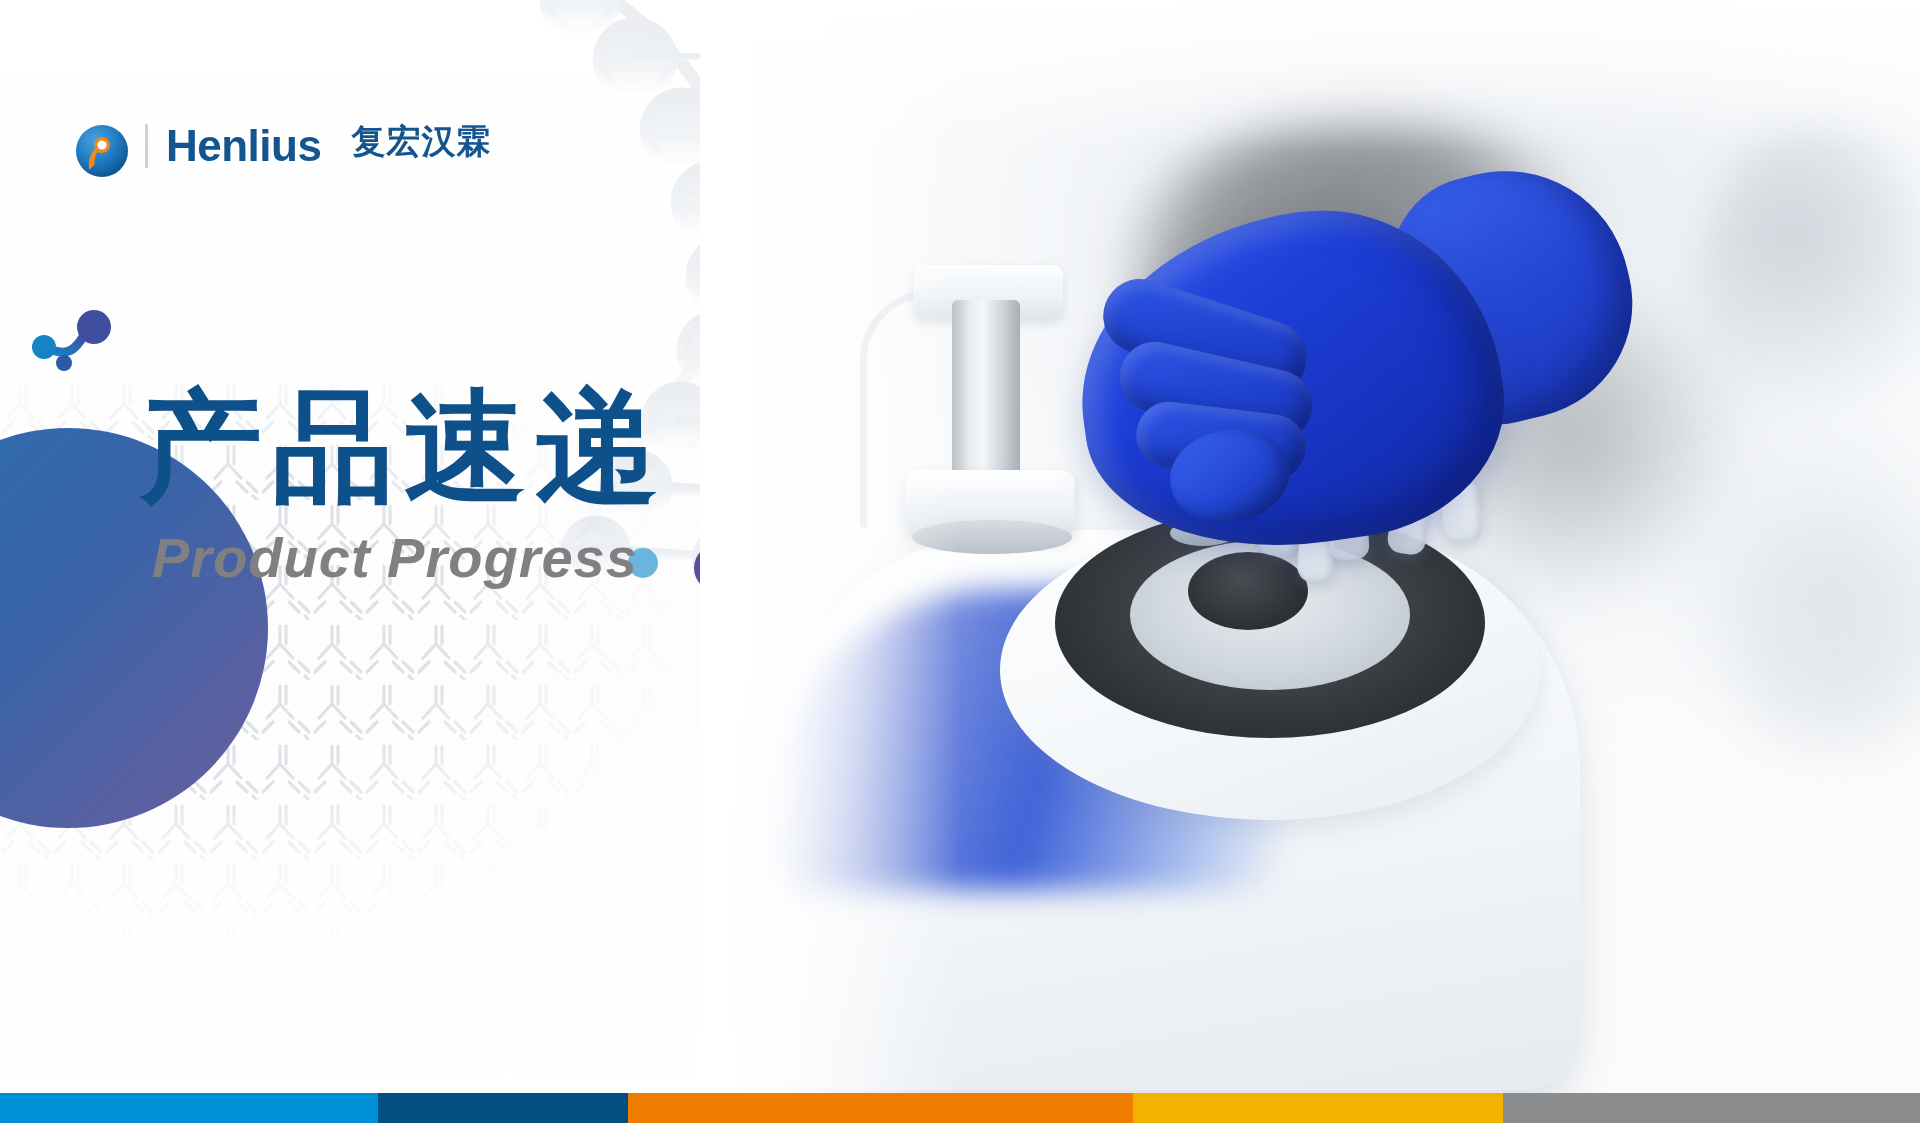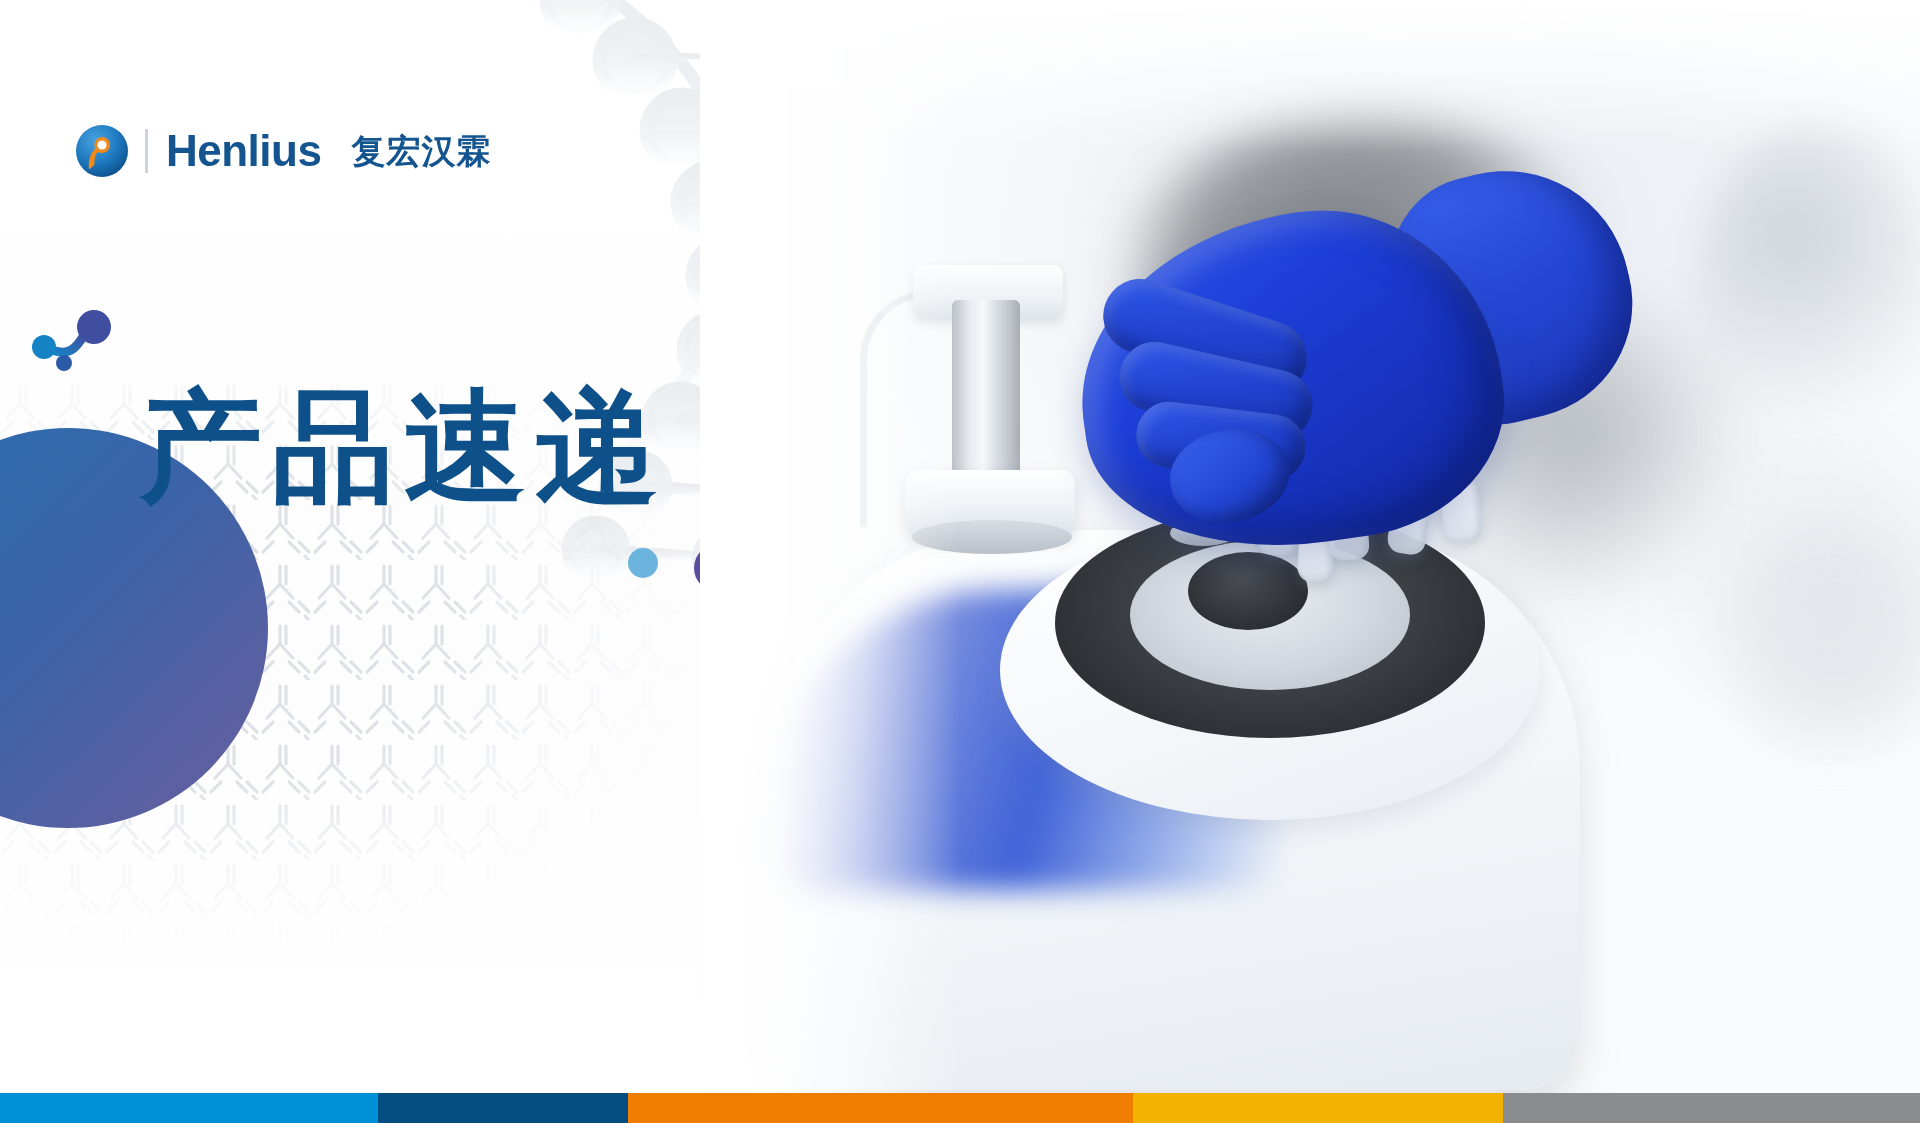--- a/index.html
+++ b/index.html
@@ -106,21 +106,21 @@
   .blob-r2{position:absolute;left:1040px;top:520px;width:190px;height:260px;border-radius:50%;
      background:radial-gradient(circle,#e3e7eb 0%,rgba(240,243,246,0) 72%);filter:blur(16px);}
 
   
   .photo-fade{position:absolute;left:0;top:0;width:260px;height:1093px;
      background:linear-gradient(90deg,#ffffff 0%,rgba(255,255,255,.92) 30%,rgba(255,255,255,.55) 62%,rgba(255,255,255,0) 100%);}
   .photo-fade-top{position:absolute;left:0;top:0;width:1220px;height:150px;
      background:linear-gradient(180deg,#ffffff 0%,rgba(255,255,255,.65) 45%,rgba(255,255,255,0) 100%);}
 
   
-  .logo-row{position:absolute;left:75px;top:124px;display:flex;align-items:center;gap:0px;}
+  .logo-row{position:absolute;left:75px;top:124px;display:flex;align-items:flex-start;gap:0px;}
   .logo-mark{width:54px;height:54px;flex:0 0 auto;}
   .logo-divider{width:3px;height:44px;background:#cfd4da;margin:0 18px 0 16px;}
   .logo-en{font-size:44px;font-weight:bold;color:#14548f;letter-spacing:-0.5px;line-height:1;}
   .logo-cn{font-size:34px;font-weight:bold;color:#14548f;margin-left:30px;line-height:1;
      font-family:"DejaVu Sans","Liberation Sans",sans-serif;letter-spacing:1px;}
 
   
   .title-cn{position:absolute;left:140px;top:382px;font-size:122px;font-weight:bold;color:#0e5089;
      letter-spacing:10px;line-height:1.08;font-family:Liberation Serif, serif;white-space:nowrap;}
   .title-en{position:absolute;left:152px;top:530px;font-size:56px;font-weight:bold;font-style:italic;color:#808083;
@@ -281,20 +281,21 @@
       <circle cx="27" cy="27" r="26" fill="none" stroke="#0b4madd"></circle>
       <path d="M27 13 a8 8 0 1 1 -4.4 14.7 c-2.6 3.4 -3.4 8.2 -3.1 13.1 l-5.4 4.9 c-1.2 -8.6 1.2 -16.5 6.2 -21.2 A8 8 0 0 1 27 13 z" fill="#f08a1a"></path>
       <circle cx="27" cy="21" r="4.6" fill="#fdfdfd"></circle>
     </svg>
     <div class="logo-divider"></div>
     <div class="logo-en">Henlius</div>
     <div class="logo-cn">复宏汉霖</div>
   </div>
 
   <div class="title-cn">产品速递</div>
+  <div class="title-en">Product Progress</div>
 
   <div class="bottom-bar">
       <span style="background: rgb(0, 144, 215); width: 19.7%;"></span>
       <span style="background: rgb(3, 78, 128); width: 13%;"></span>
       <span style="background: rgb(238, 125, 0); width: 26.3%;"></span>
       <span style="background: rgb(243, 178, 0); width: 19.3%;"></span>
       <span style="background: rgb(139, 140, 142); width: 21.7%;"></span>
     </div>
 
 </div>

